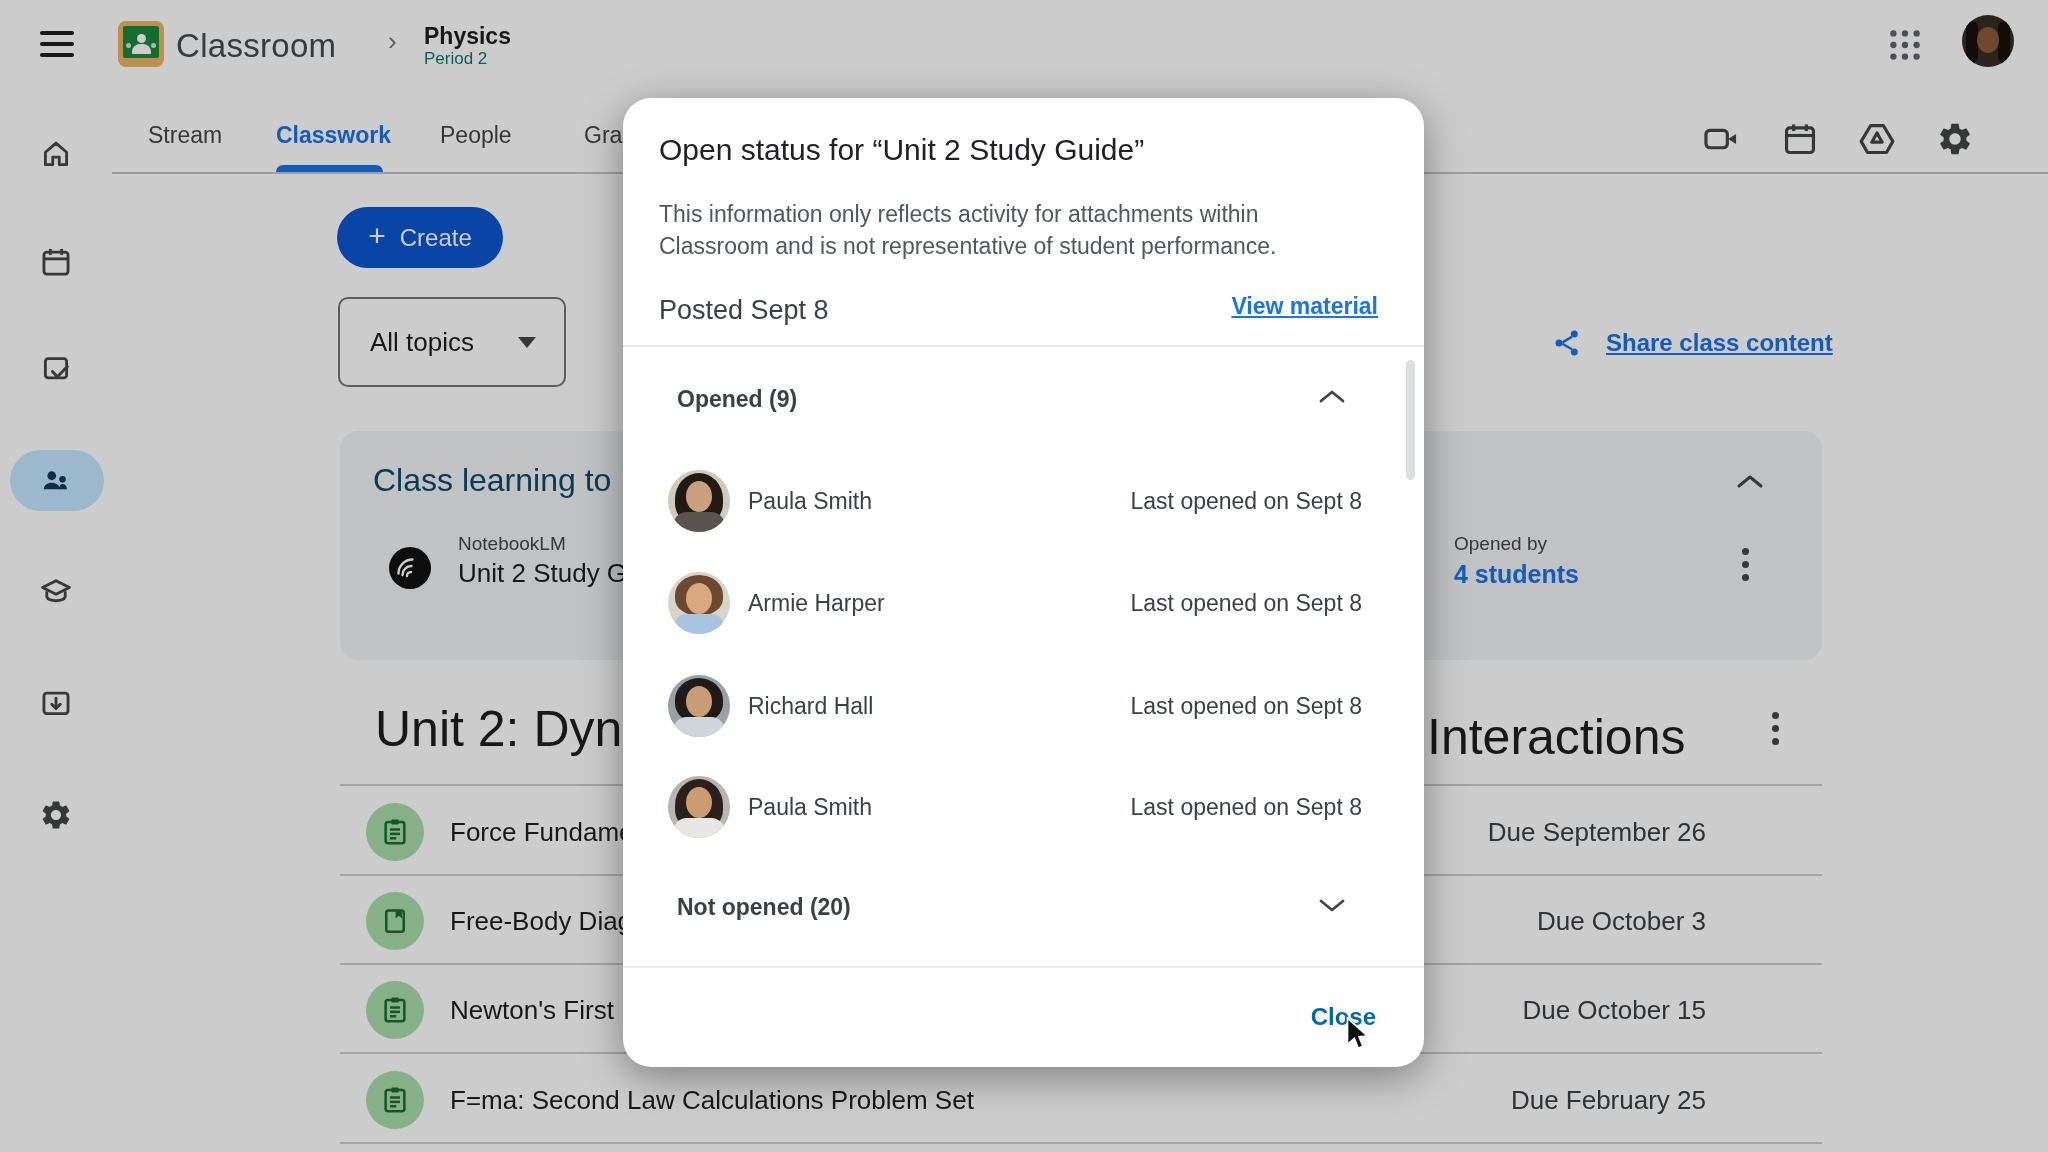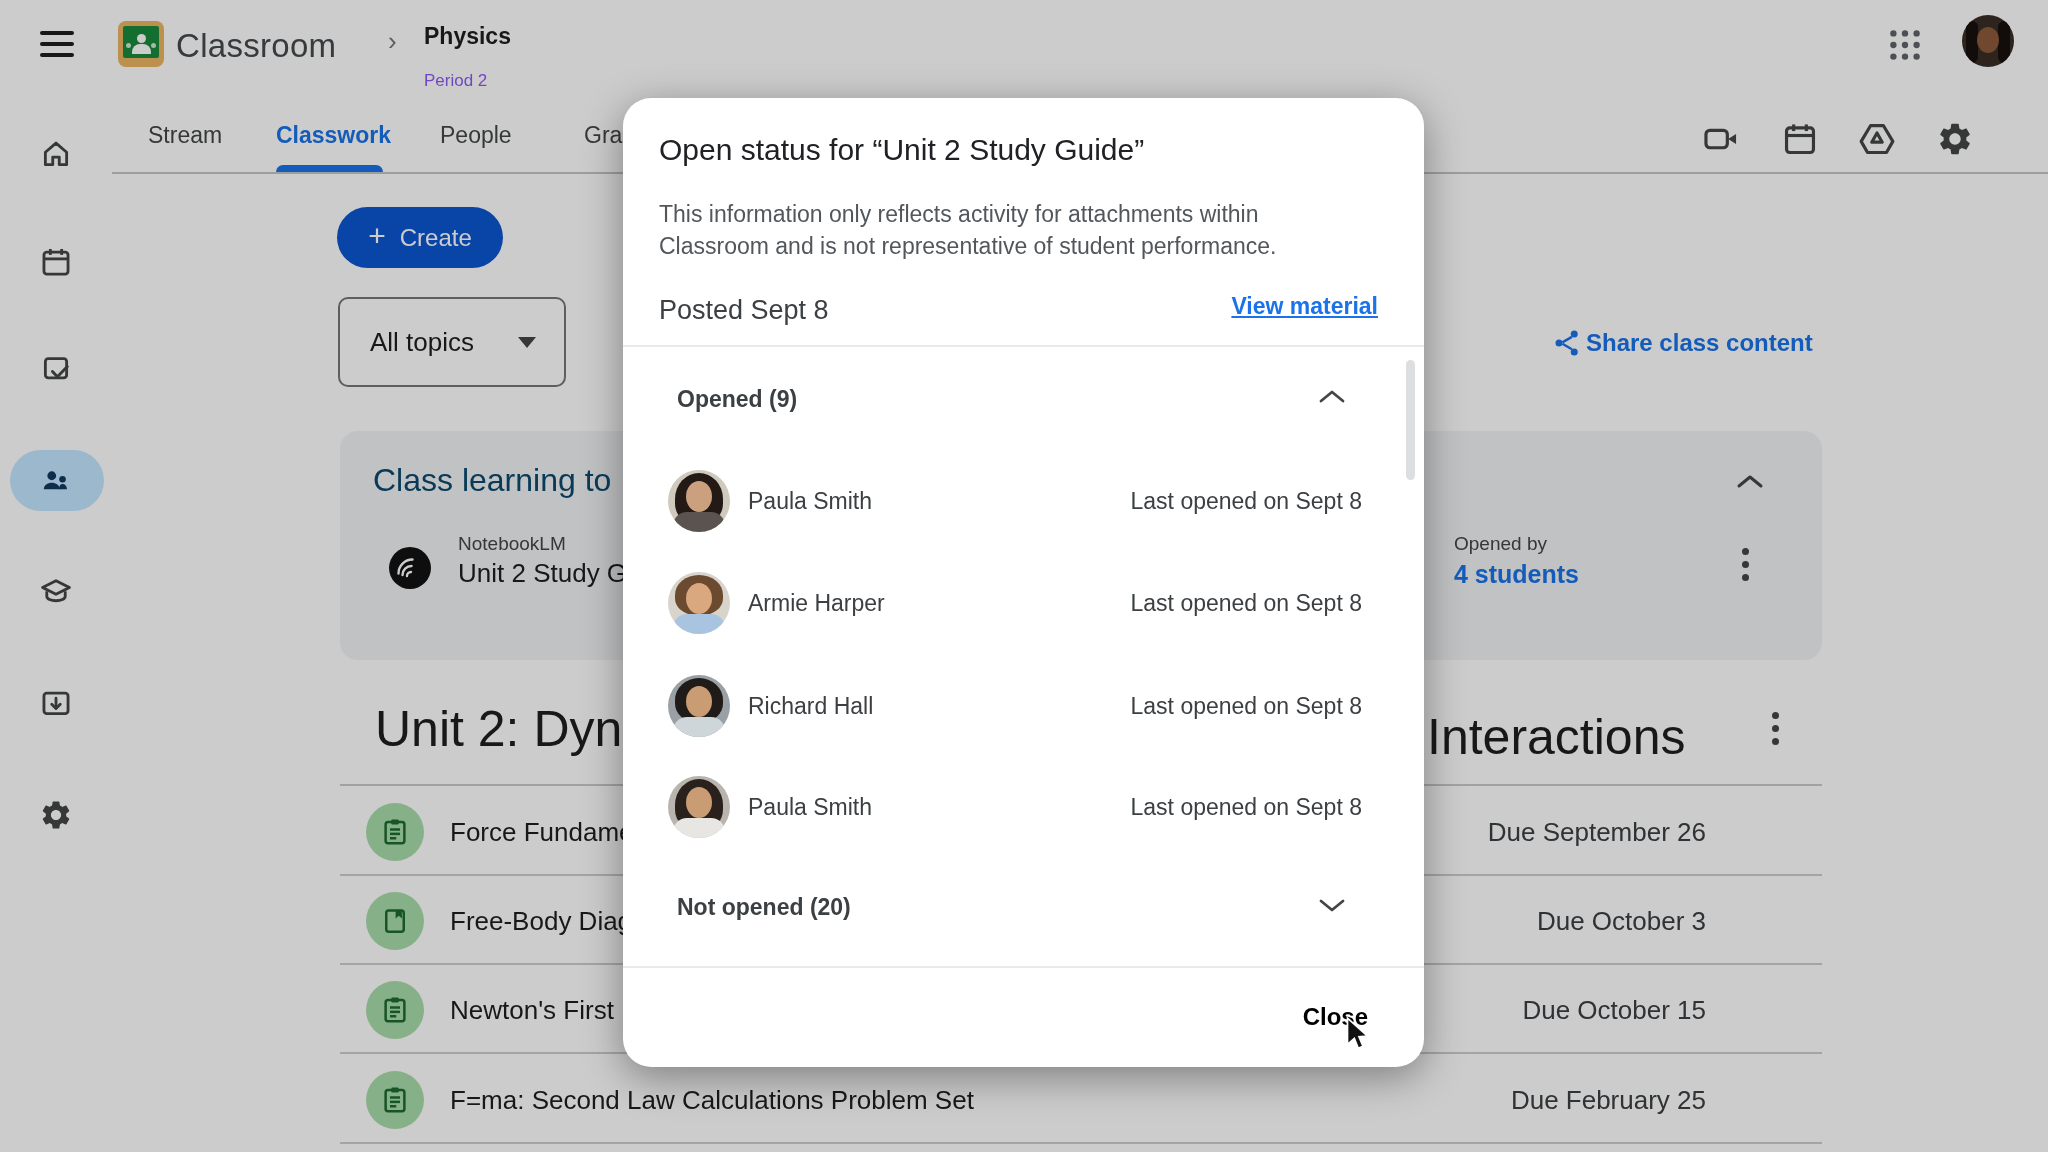--- a/index.html
+++ b/index.html
@@ -20,21 +20,21 @@
   .logo{left:118px;top:21px;width:46px;height:46px;border-radius:8px;background:#ecb561;}
   .logo .board{position:absolute;left:5px;top:5px;right:5px;bottom:9px;background:#1a8a3c;border-radius:2px;}
   .logo .head{position:absolute;left:19px;top:13px;width:9px;height:9px;border-radius:50%;background:#fff;}
   .logo .body{position:absolute;left:14px;top:23px;width:19px;height:10px;border-radius:8px 8px 0 0;background:#fff;}
   .logo .dotL{position:absolute;left:8px;top:22px;width:5px;height:5px;border-radius:50%;background:#cfe8d4;}
   .logo .dotR{position:absolute;right:8px;top:22px;width:5px;height:5px;border-radius:50%;background:#cfe8d4;}
 
   .brand{left:176px;top:27px;font-size:33px;color:#454a4d;letter-spacing:.3px;}
   .crumb-sep{left:388px;top:26px;font-size:26px;color:#747775;}
   .course-name{left:424px;top:23px;font-size:23px;font-weight:bold;color:#1f1f1f;}
-  .course-section{left:424px;top:71px;font-size:17px;color:#8b5cf6;}
+  .course-section{left:424px;top:49px;font-size:17px;color:#0f766e;}
 
   .apps-grid{left:1886px;top:26px;width:38px;height:38px;cursor:pointer;}
   .teacher-avatar{left:1962px;top:15px;width:52px;height:52px;border-radius:50%;overflow:hidden;background:#3a2d26;cursor:pointer;}
   .teacher-avatar .face{position:absolute;left:15px;top:12px;width:22px;height:26px;border-radius:50%;background:#8d5a3c;}
   .teacher-avatar .hairL{position:absolute;left:4px;top:6px;width:12px;height:42px;border-radius:8px;background:#17110d;}
   .teacher-avatar .hairR{position:absolute;right:4px;top:6px;width:12px;height:42px;border-radius:8px;background:#17110d;}
 
   
   .tab{top:122px;font-size:23px;color:#444746;cursor:pointer;}
   .tab-stream{left:148px;}
@@ -58,21 +58,21 @@
   .create-btn{left:337px;top:207px;width:166px;height:61px;border-radius:31px;background:#0b57d0;
     color:#fff;display:flex;align-items:center;justify-content:center;gap:14px;font-size:24px;cursor:pointer;border:none;}
   .create-plus{font-size:30px;font-weight:400;line-height:1;margin-top:-3px;}
 
   .topics-select{left:338px;top:297px;width:224px;height:86px;border:2px solid #747775;border-radius:10px;
     display:flex;align-items:center;cursor:pointer;background:transparent;}
   .topics-label{margin-left:30px;font-size:26px;color:#1f1f1f;}
   .topics-caret{position:absolute;right:28px;top:38px;width:0;height:0;
     border-left:9px solid transparent;border-right:9px solid transparent;border-top:11px solid #444746;}
 
-  .share-link{left:1552px;top:328px;display:flex;align-items:center;gap:4px;color:#1a73e8;cursor:pointer;}
+  .share-link{left:1552px;top:328px;display:flex;align-items:center;gap:24px;color:#1a73e8;cursor:pointer;text-decoration:underline;}
   .share-link .txt{font-size:24px;font-weight:bold;}
 
   .learning-card{left:340px;top:431px;width:1482px;height:229px;border-radius:18px;background:#f1f3f4;}
   .card-title{left:373px;top:462px;font-size:32px;color:#0c4a6e;}
   .nblm-icon{left:388px;top:546px;width:44px;height:44px;}
   .nblm-label{left:458px;top:533px;font-size:19px;color:#444746;}
   .nblm-material{left:458px;top:558px;font-size:26px;color:#1f1f1f;}
   .card-collapse{left:1735px;top:472px;width:30px;height:20px;color:#444746;cursor:pointer;}
   .opened-by-label{left:1454px;top:533px;font-size:19px;color:#444746;}
   .opened-by-value{left:1454px;top:560px;font-size:25px;font-weight:bold;color:#1a73e8;cursor:pointer;}
@@ -115,21 +115,21 @@
   .avatar{position:absolute;width:62px;height:62px;border-radius:50%;overflow:hidden;}
   .avatar .hair{position:absolute;left:7px;right:7px;top:3px;height:52px;border-radius:50% 50% 42% 42%;}
   .avatar .shirt{position:absolute;left:5px;right:5px;bottom:-8px;height:28px;border-radius:14px 14px 0 0;}
   .avatar .face{position:absolute;left:18px;top:11px;width:26px;height:31px;border-radius:50%;}
   .av1{background:#cfcabe;} .av1 .hair{background:#231a16;} .av1 .face{background:#caa07e;} .av1 .shirt{background:#5a5350;}
   .av2{background:#d8d4cc;} .av2 .hair{background:#6b4a2f;height:40px;} .av2 .face{background:#d9a87e;} .av2 .shirt{background:#a8c4e0;}
   .av3{background:#9aa0a4;} .av3 .hair{background:#1f1b18;height:44px;} .av3 .face{background:#c99c74;} .av3 .shirt{background:#cfd6da;}
   .av4{background:#b9b4ae;} .av4 .hair{background:#2a211c;} .av4 .face{background:#c99c74;} .av4 .shirt{background:#e8e6e2;}
 
   .modal-div2{position:absolute;left:0;top:868px;width:801px;height:2px;background:#e8eaed;}
-  .modal-close{position:absolute;right:56px;top:905px;font-size:24px;font-weight:bold;color:#000000;cursor:pointer;}
+  .modal-close{position:absolute;right:48px;top:905px;font-size:24px;font-weight:bold;color:#0369a1;cursor:pointer;}
 
   .cursor{left:1340px;top:1016px;z-index:300;}
 </style>
 </head>
 <body>
 
 <div class="screen">
 
   <div class="page">
 

